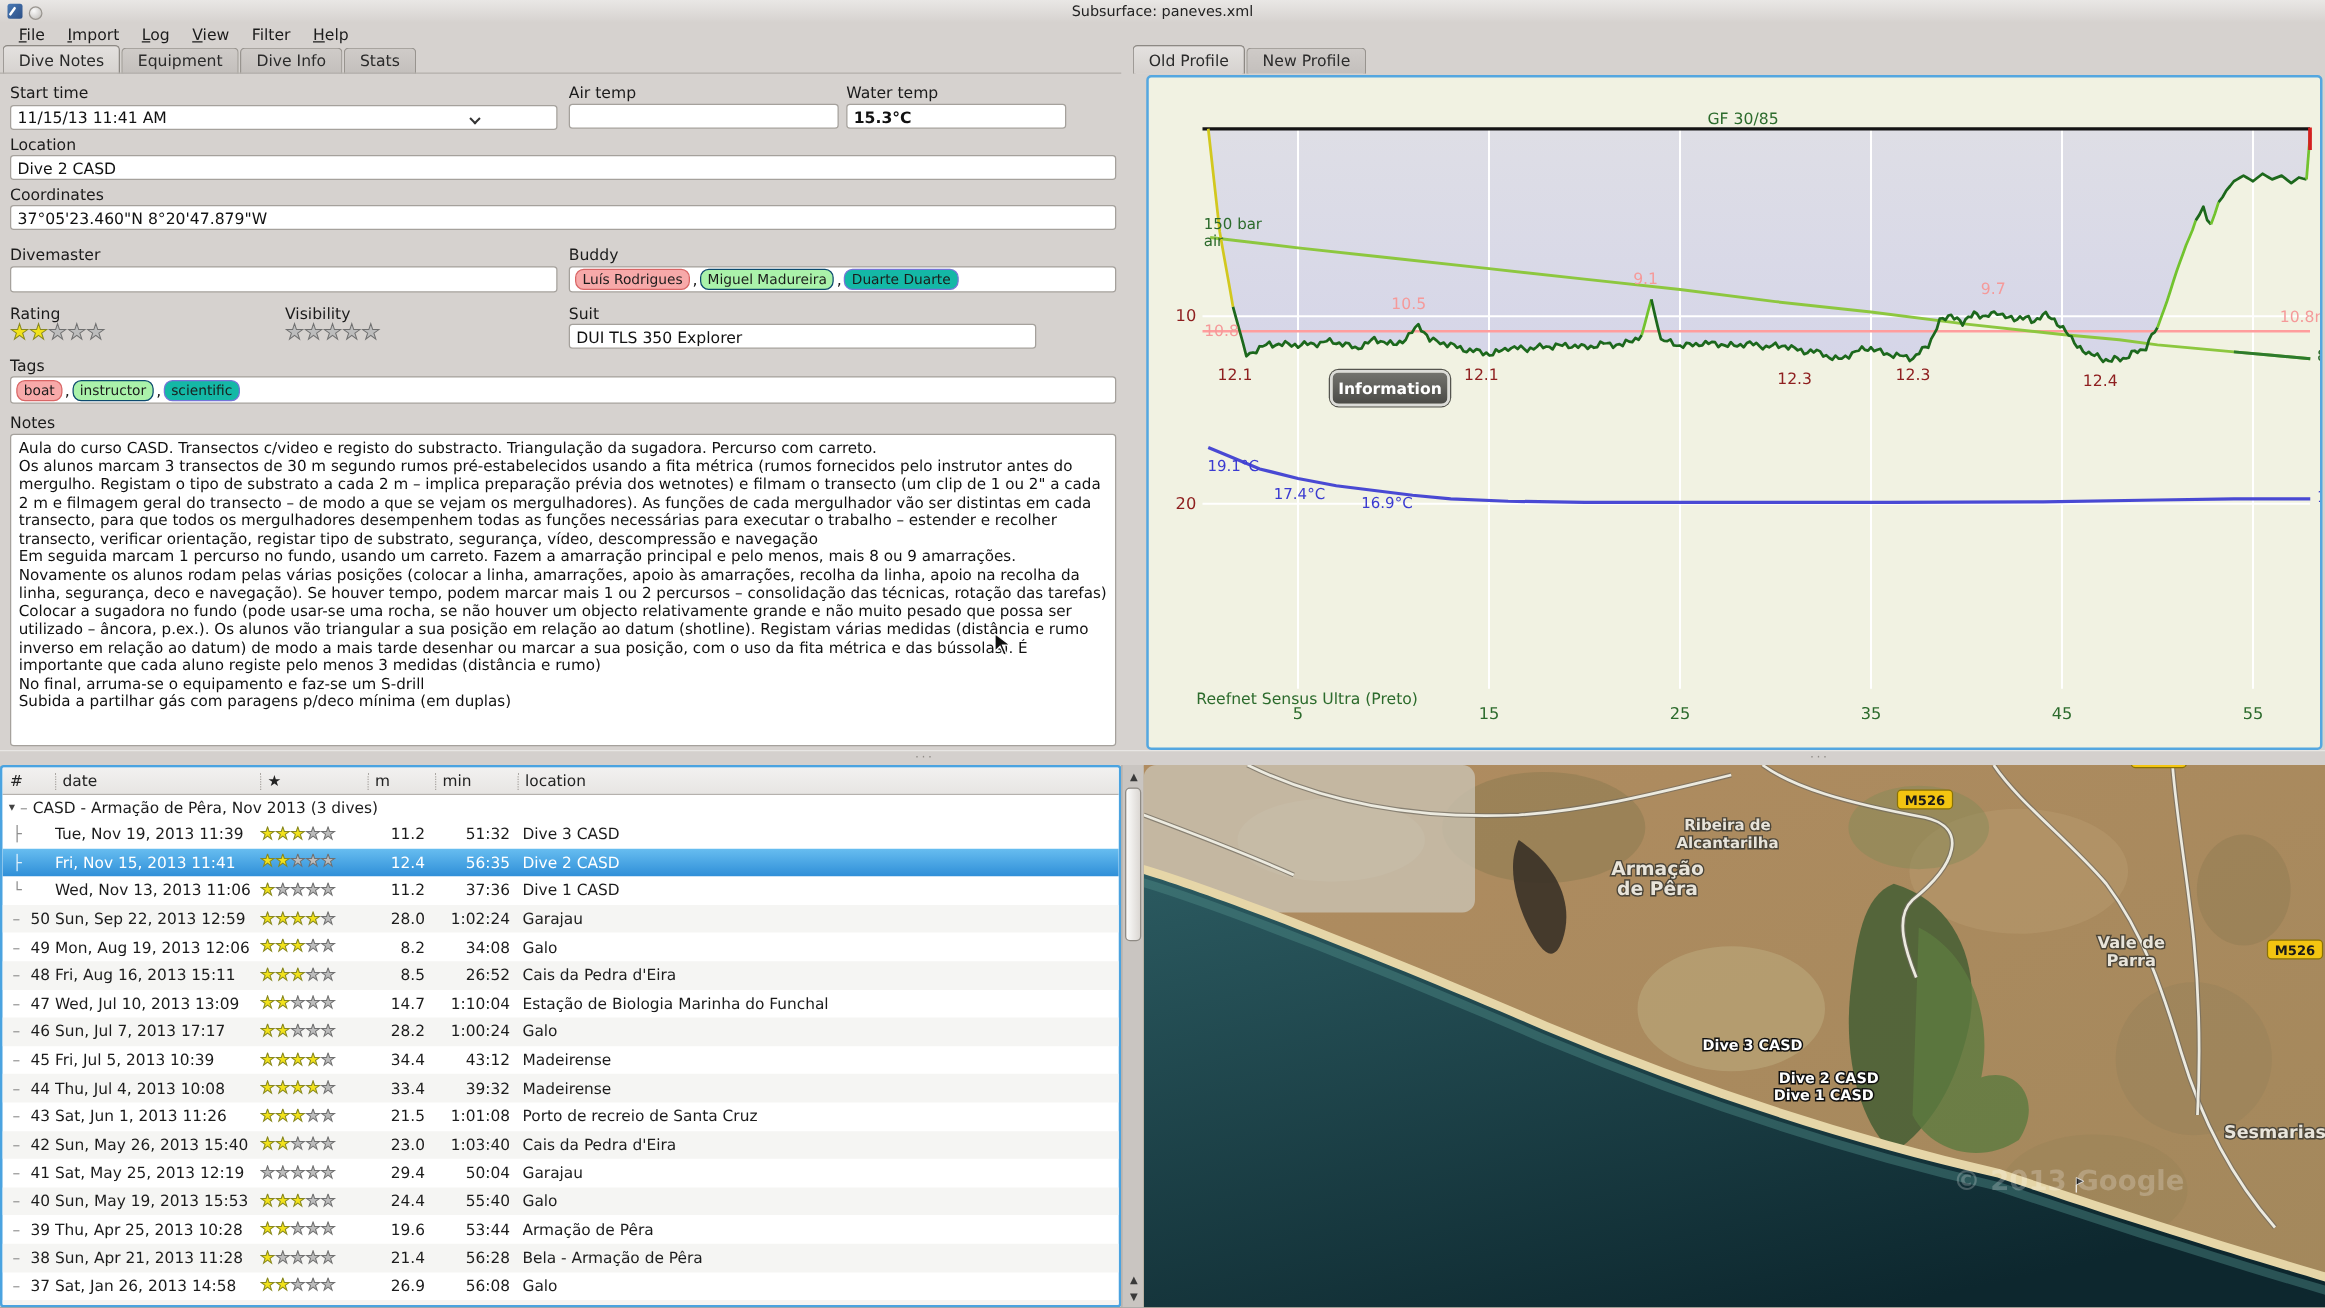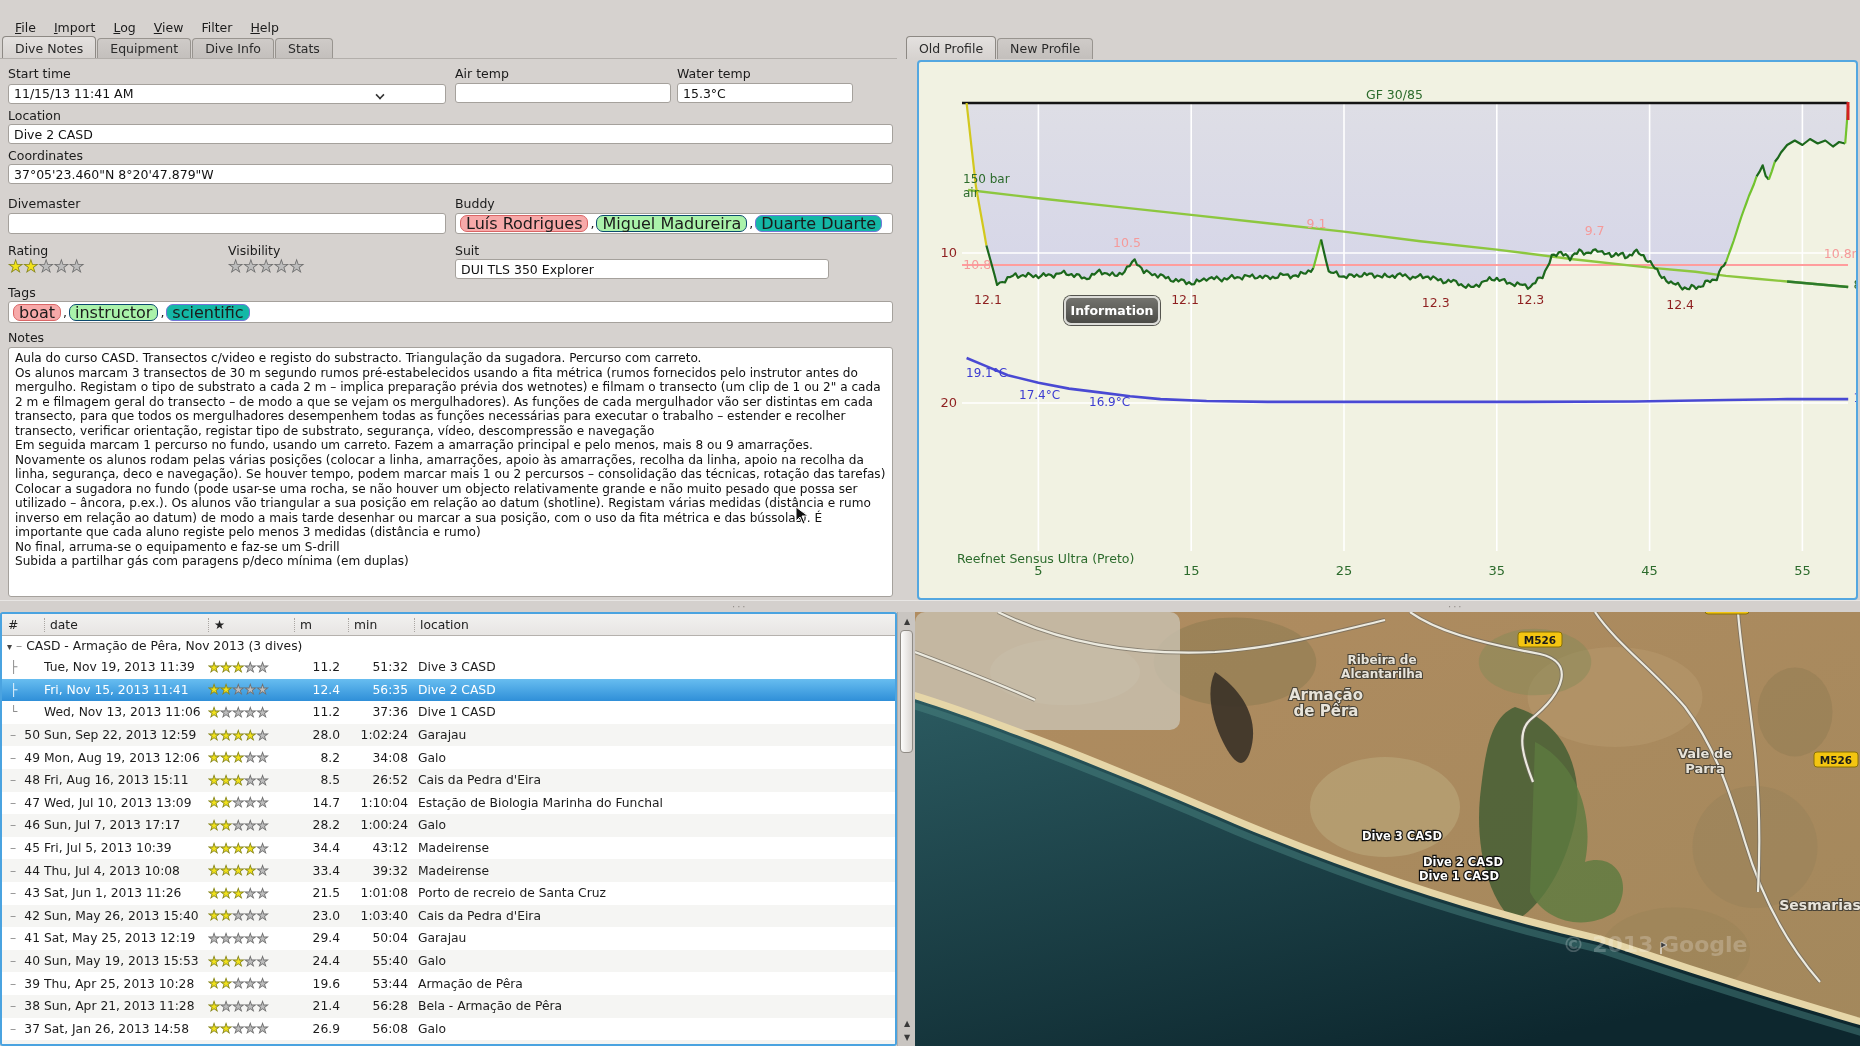--- a/index.html
+++ b/index.html
@@ -24,21 +24,21 @@
        background:linear-gradient(#cfcbc8,#c3bfbc);margin-right:1px;color:#2a2a2a;}
   .tab.active{background:linear-gradient(#e4e1df,#d6d2cf);padding-top:4px;border-color:#8d8984;}
   
   .flabel{font-size:12.5px;color:#1b1b1b;}
   .field{background:#fff;border:1px solid #a5a19c;border-radius:3px;font-size:12.5px;line-height:18px;
          padding:0 5px;box-sizing:border-box;height:20px;color:#111;font-family:"DejaVu Sans","Liberation Sans",sans-serif;}
   input.field{outline:none;}
   .combo-arrow{position:absolute;right:7px;top:7px;width:8px;height:8px;}
   .combo-arrow:before{content:"";position:absolute;left:0;top:1px;width:6px;height:6px;border-right:2px solid #333;border-bottom:2px solid #333;transform:rotate(45deg) scale(.8);}
   .chipfield{display:flex;align-items:center;gap:2px;padding:0 4px;background:#fff;border:1px solid #a5a19c;border-radius:3px;box-sizing:border-box;font-size:12.5px;}
-  .chip{border-radius:7px;padding:0 5px;line-height:15px;font-size:16px;}
+  .chip{border-radius:7px;padding:0 5px;line-height:15px;font-size:11px;}
   .chip.red{background:#f7a9a9;border:1px solid #d96666;}
   .chip.green{background:#aaf2aa;border:1px solid #0c4a6e;}
   .chip.blue{background:#14b8a6;border:1px solid #7676d8;}
   .stars{letter-spacing:0;font-size:17px;line-height:17px;}
   .st.y{color:#f2e21a;-webkit-text-stroke:.8px #87871f;}
   .st.g{color:#bdbdbd;-webkit-text-stroke:.8px #6f6f6f;}
   #notes-box{background:#fff;border:1px solid #a5a19c;border-radius:3px;font-size:12.1px;line-height:1.2;
              padding:3px 6px;box-sizing:border-box;white-space:pre-wrap;overflow:hidden;color:#111;}
   
   .splitter-h{background:#d4d0cd;border-top:1px solid #e8e6e4;border-bottom:1px solid #b5b1ad;}
@@ -88,20 +88,25 @@
   #map-scale .seg.w{background:#fdfdfd;}
   
   #cursor{left:795px;top:506px;width:16px;height:20px;}
   .svgtext{font-family:"DejaVu Sans","Liberation Sans",sans-serif;}
 </style>
 </head>
 <body>
 
 <div id="app">
 
+  <div class="abs" id="titlebar">
+    <div class="abs" id="app-icon"></div>
+    <div class="abs" id="win-button"></div>
+    <div class="abs" id="win-title">Subsurface: paneves.xml</div>
+  </div>
 
   <div class="abs" id="menubar">
       <span class="menu-item"><u>F</u>ile</span>
       <span class="menu-item"><u>I</u>mport</span>
       <span class="menu-item"><u>L</u>og</span>
       <span class="menu-item"><u>V</u>iew</span>
       <span class="menu-item">Filter</span>
       <span class="menu-item"><u>H</u>elp</span>
     </div>
 
@@ -118,21 +123,21 @@
   <div class="abs" style="left:0;top:58px;width:897px;height:1px;background:#b3afab"></div>
 
   <div class="abs flabel" style="left:8px;top:66px">Start time</div>
   <div class="abs flabel" style="left:455px;top:66px">Air temp</div>
   <div class="abs flabel" style="left:677px;top:66px">Water temp</div>
   <div class="abs" style="left:8px;top:83px;width:383px;height:20px">
     <input class="field" style="width: 438px;" readonly="" value="11/15/13 11:41 AM">
     <span class="combo-arrow"></span>
   </div>
   <input class="abs field" style="left: 455px; top: 83px; width: 216px;" readonly="">
-  <input class="abs field" style="left: 677px; top: 83px; width: 176px;" readonly="" value="15.3°C">
+  <input class="abs field" style="left: 677px; top: 83px; width: 176px; font-weight: bold;" readonly="" value="15.3°C">
 
   <div class="abs flabel" style="left:8px;top:108px">Location</div>
   <input class="abs field" style="left: 8px; top: 124px; width: 885px;" readonly="" value="Dive 2 CASD">
 
   <div class="abs flabel" style="left:8px;top:148px">Coordinates</div>
   <input class="abs field" style="left: 8px; top: 164px; width: 885px;" readonly="" value="37°05'23.460&quot;N 8°20'47.879&quot;W">
 
   <div class="abs flabel" style="left:8px;top:196px">Divemaster</div>
   <input class="abs field" style="left: 8px; top: 213px; width: 438px; height: 21px;" readonly="">
   <div class="abs flabel" style="left:455px;top:196px">Buddy</div>

